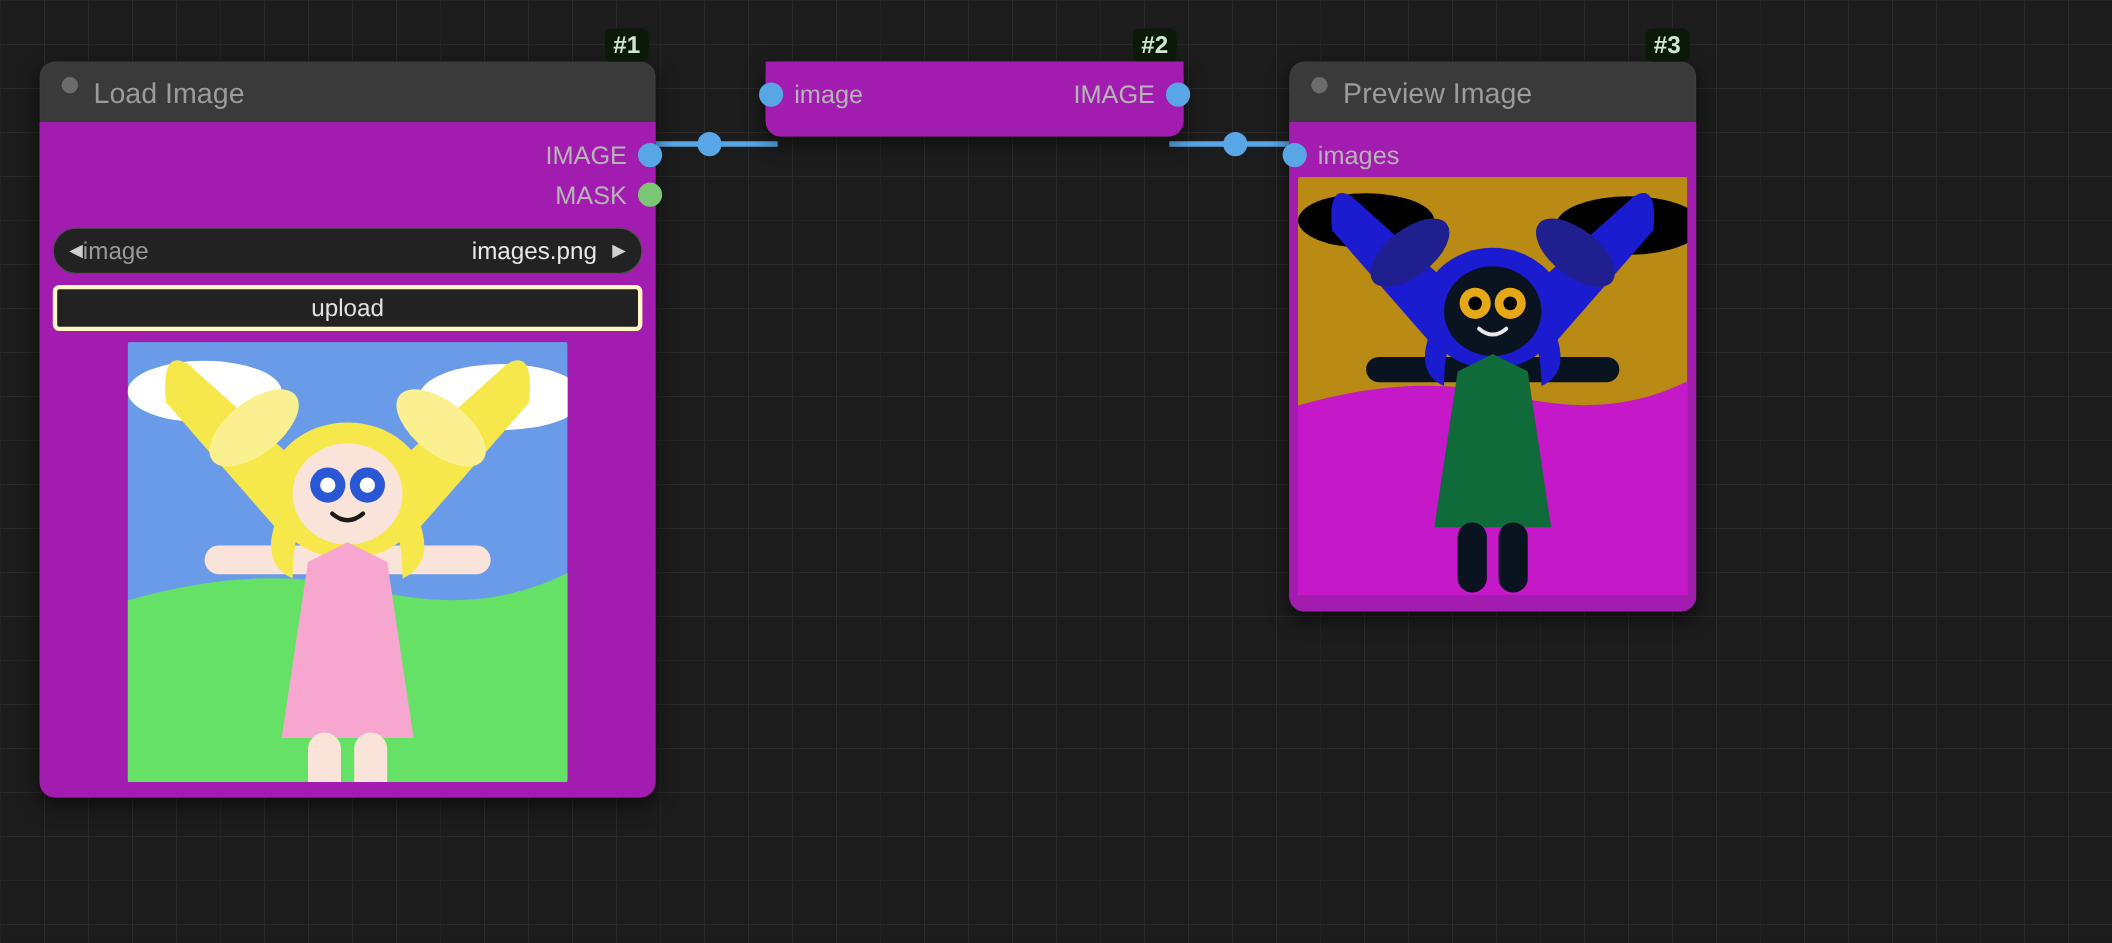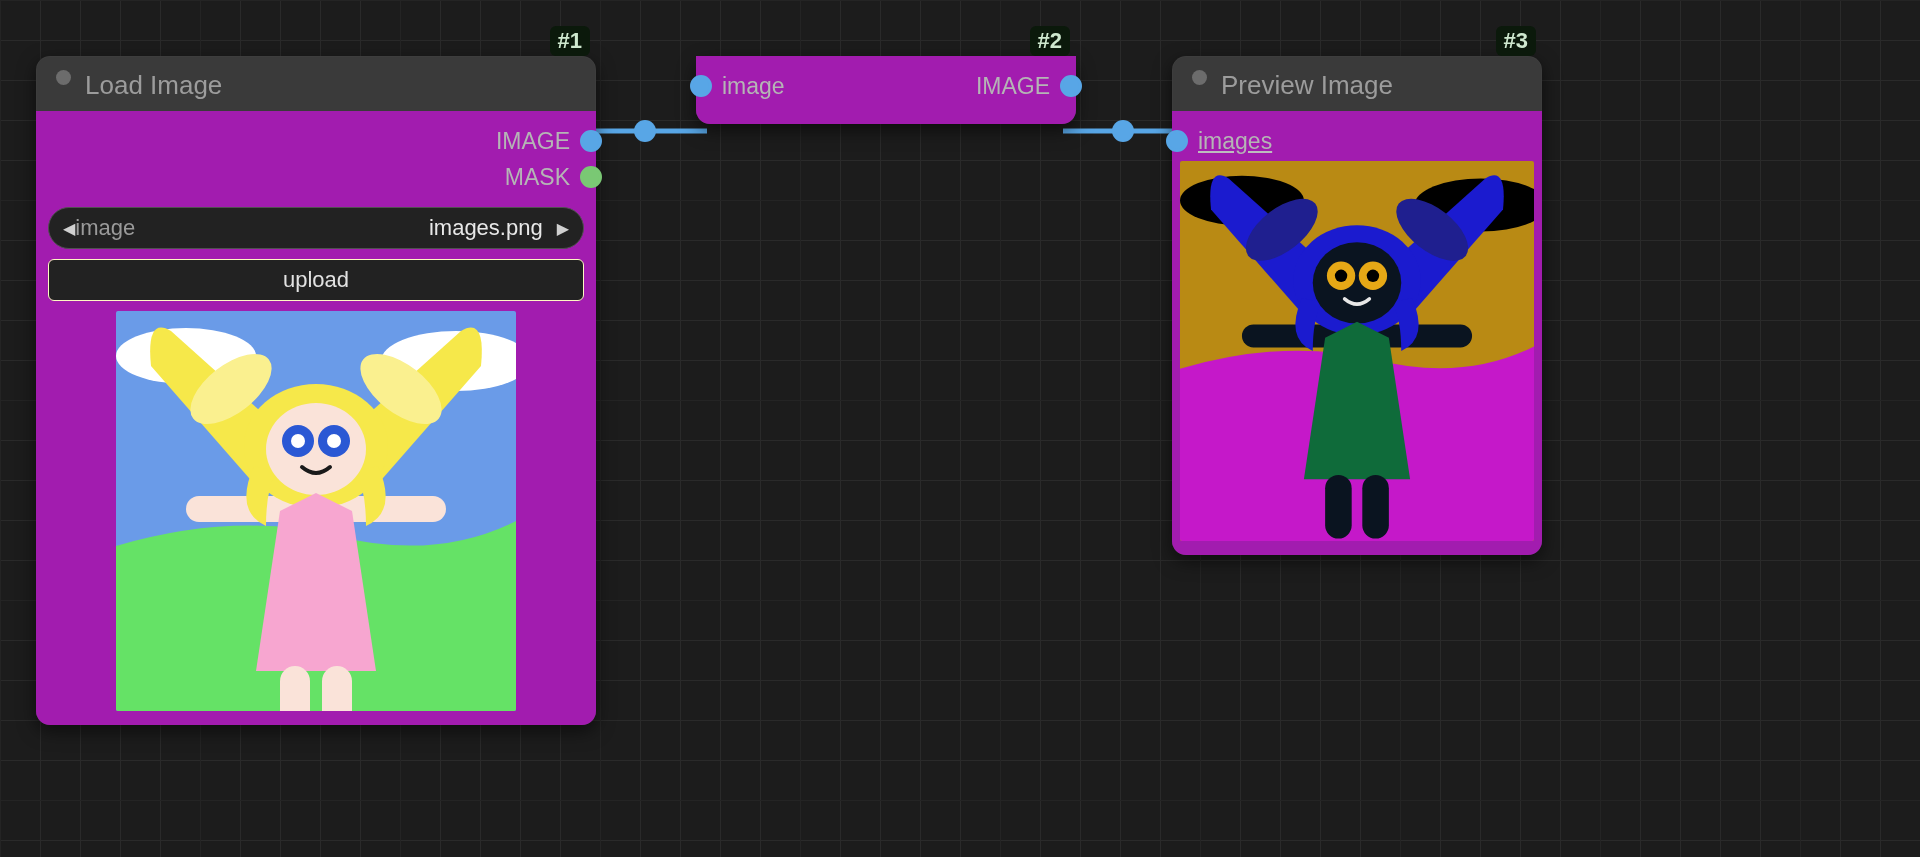--- a/index.html
+++ b/index.html
@@ -83,21 +83,21 @@
     border-radius: 22px;
     height: 42px; padding: 0 14px; margin-top: 6px;
     color: #d8d8d8; font-size: 22px;
   }
   .widget-select .sel-label { color: #9a9a9a; }
   .widget-select .sel-value { color: #e8e8e8; }
   .tri { color: #d0d0d0; font-size: 16px; }
 
   .widget-button {
     display: flex; align-items: center; justify-content: center;
-    background: #222; border: 1px solid #fef9c3;
+    background: #222; border: 4px solid #fef9c3;
     border-radius: 6px;
     height: 42px; margin-top: 10px;
     color: #e2e2e2; font-size: 22px;
   }
 
   .preview-holder {
     display: flex; justify-content: center; padding-top: 10px;
   }
   .preview-svg { border-radius: 2px; }
 
@@ -197,21 +197,21 @@
       </div>
     </div>
   </div>
 
   <div class="node" style="left:1172px; top:56px; width:370px;">
     <div class="node-badge">#3</div>
     <div class="node-header">
       <span class="dot"></span>
       <span>Preview Image</span>
     </div>
-    <div class="node-body" style="padding:8px 20px 10px 8px;text-decoration:underline;">
+    <div class="node-body" style="padding:8px 20px 10px 8px;">
       <div class="io-rows" style="padding-bottom:2px;">
         <div class="io-row">
           <span class="io-left">
             <span class="port filled" style="margin-left:-18px"></span>
             <span>images</span>
           </span>
         </div>
       </div>
       <svg id="inv-svg" class="preview-svg" width="354" height="380" viewBox="0 0 400 430" preserveAspectRatio="xMidYMid slice">
           <rect x="0" y="0" width="400" height="430" fill="#b98a14"></rect>

